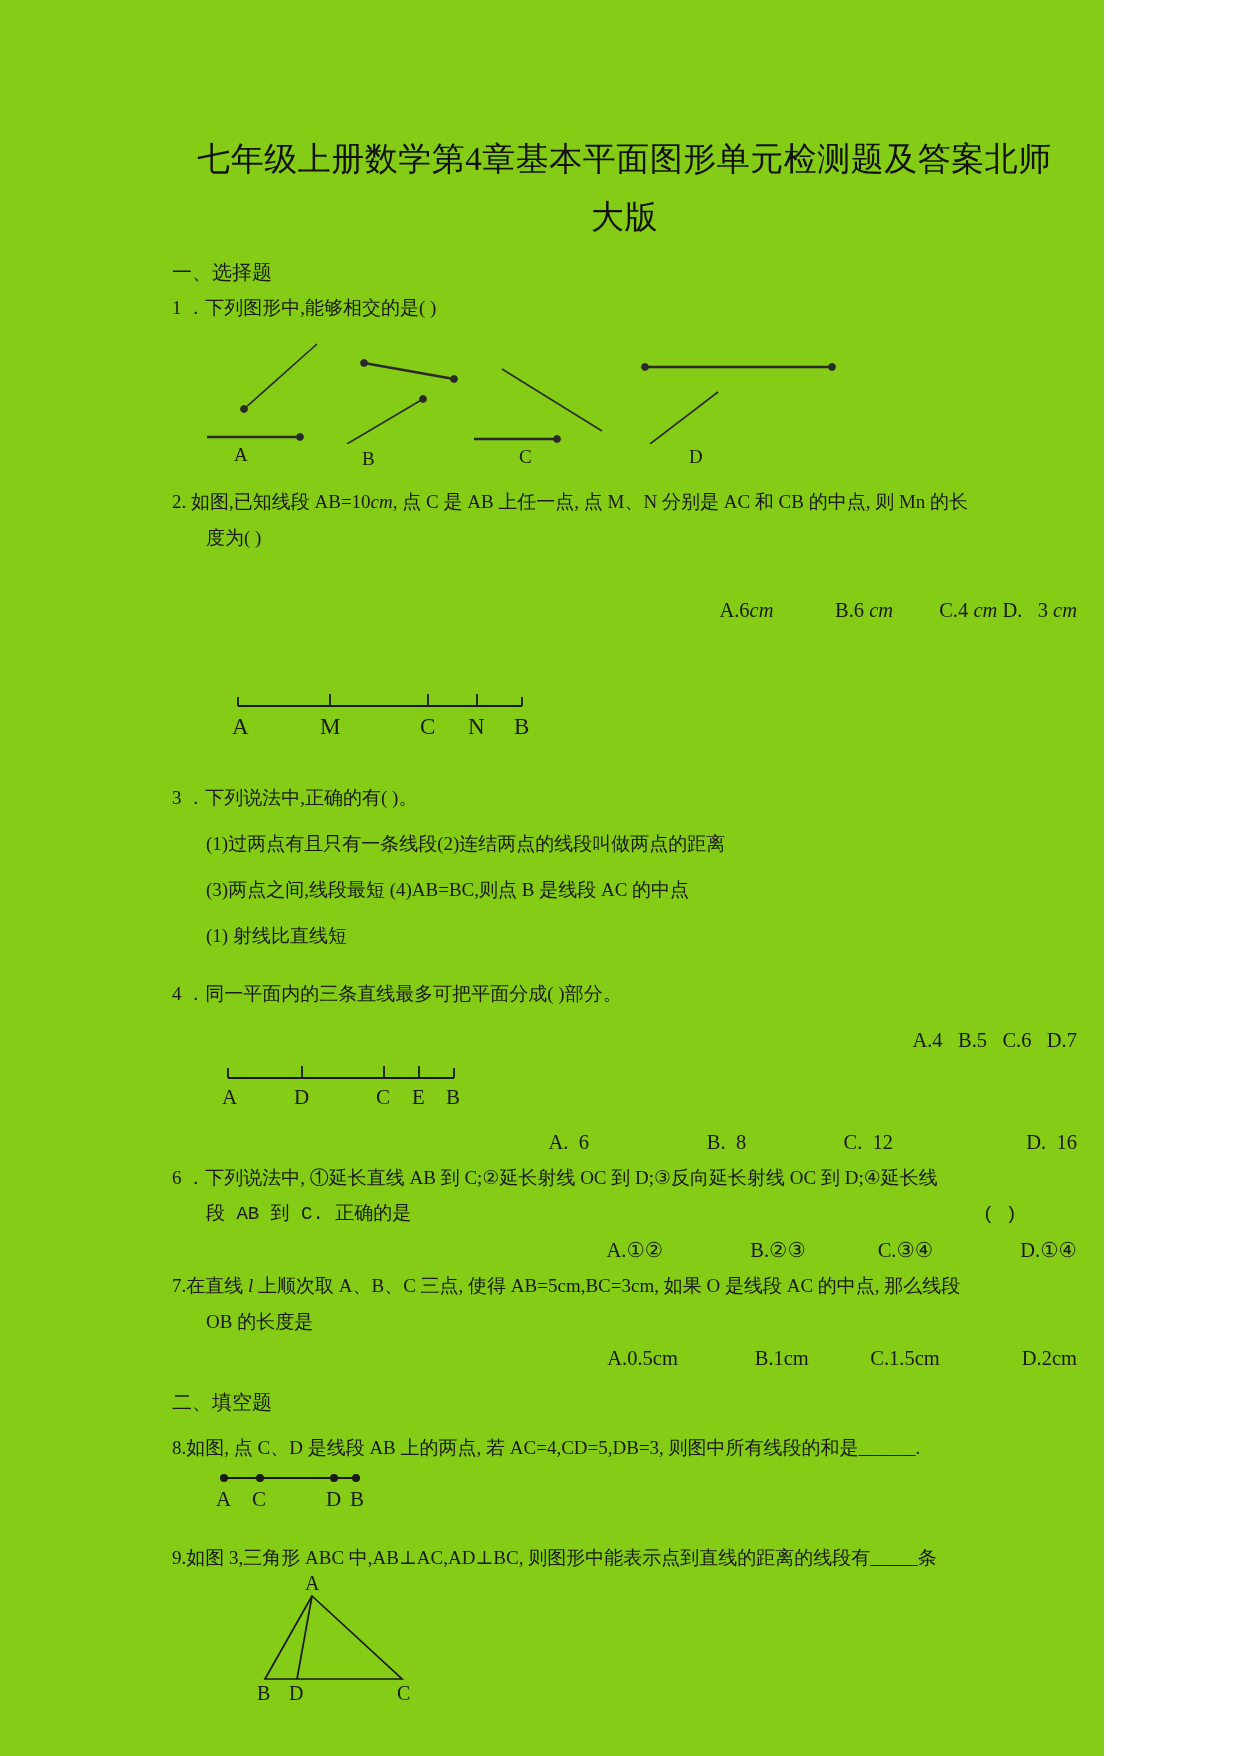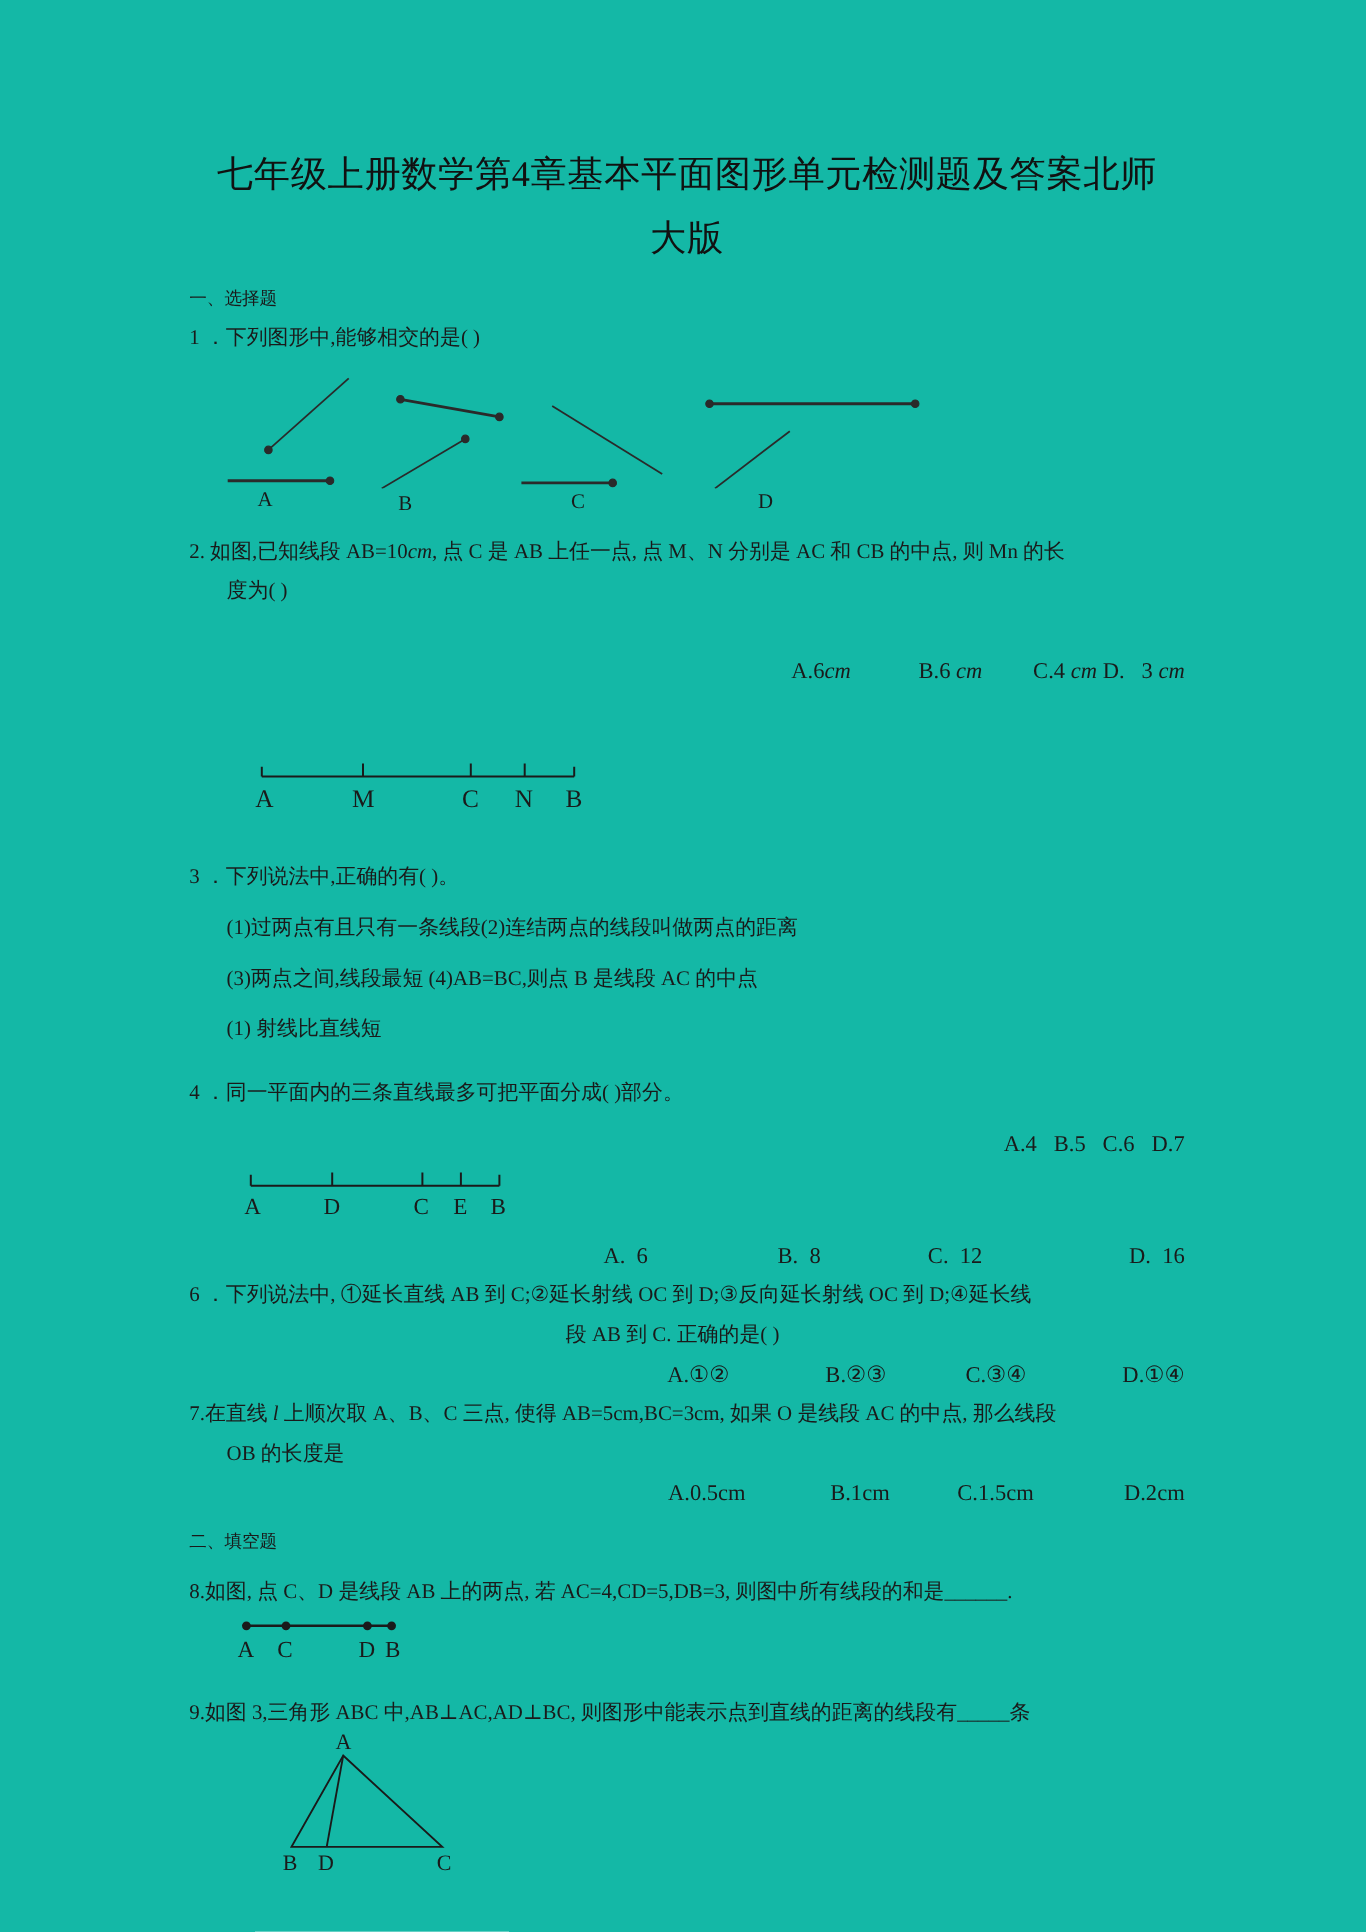--- a/index.html
+++ b/index.html
@@ -11,42 +11,42 @@
     width: 1242px;
     height: 1756px;
     font-family: "Liberation Serif", "DejaVu Serif", serif;
     color: #1a1a1a;
     position: relative;
     overflow: hidden;
   }
   .page {
     position: absolute;
     left: 0; top: 0;
-    width: 1242px;
+    width: 1104px;
     height: 1756px;
-    background: #14b8a6;
+    background: #84cc16;
   }
   .doc {
     position: absolute;
     left: 172px;
     top: 130px;
     width: 905px;
   }
   .title {
     font-size: 33px;
     line-height: 58px;
     text-align: center;
     letter-spacing: 0.5px;
     color: #111;
     font-family: "Liberation Serif", "DejaVu Serif", serif;
     margin: 0 0 4px 0;
     padding: 0 10px;
   }
   .section-head {
-    font-size: 16px;
+    font-size: 20px;
     line-height: 36px;
     margin-top: 8px;
   }
   .q {
     font-size: 19px;
     line-height: 36px;
     margin-top: 0;
     white-space: nowrap;
   }
   .q.wrap { white-space: normal; }
@@ -192,21 +192,21 @@
         <text x="224" y="46" font-family="Liberation Serif, serif" font-size="21" fill="#1a1a1a">B</text>
       </svg>
     </div>
 
     <div class="small-gap"></div>
     <div class="opts">A.  6                       B.  8                   C.  12                          D.  16</div>
 
     <div class="q">
       <span>6 ．</span><span>下列说法中, ①延长直线 AB 到 C;②延长射线 OC 到 D;③反向延长射线 OC 到 D;④延长线</span>
     </div>
-    <div class="q indent2" style="display:flex; justify-content:center; padding-right:60px;">
+    <div class="q indent2" style="display:flex; justify-content:space-between; padding-right:60px;font-family:Liberation Mono, monospace;">
       <span>段 AB 到 C. 正确的是</span>
       <span>(     )</span>
     </div>
     <div class="opts">A.①②                 B.②③              C.③④                 D.①④</div>
 
     <div class="q">
       <span>7.</span><span>在直线 </span><span class="it">l</span><span> 上顺次取 A、B、C 三点, 使得 AB=5cm,BC=3cm, 如果 O 是线段 AC 的中点, 那么线段</span>
     </div>
     <div class="q indent2">OB 的长度是</div>
     <div class="opts">A.0.5cm               B.1cm            C.1.5cm                D.2cm</div>

